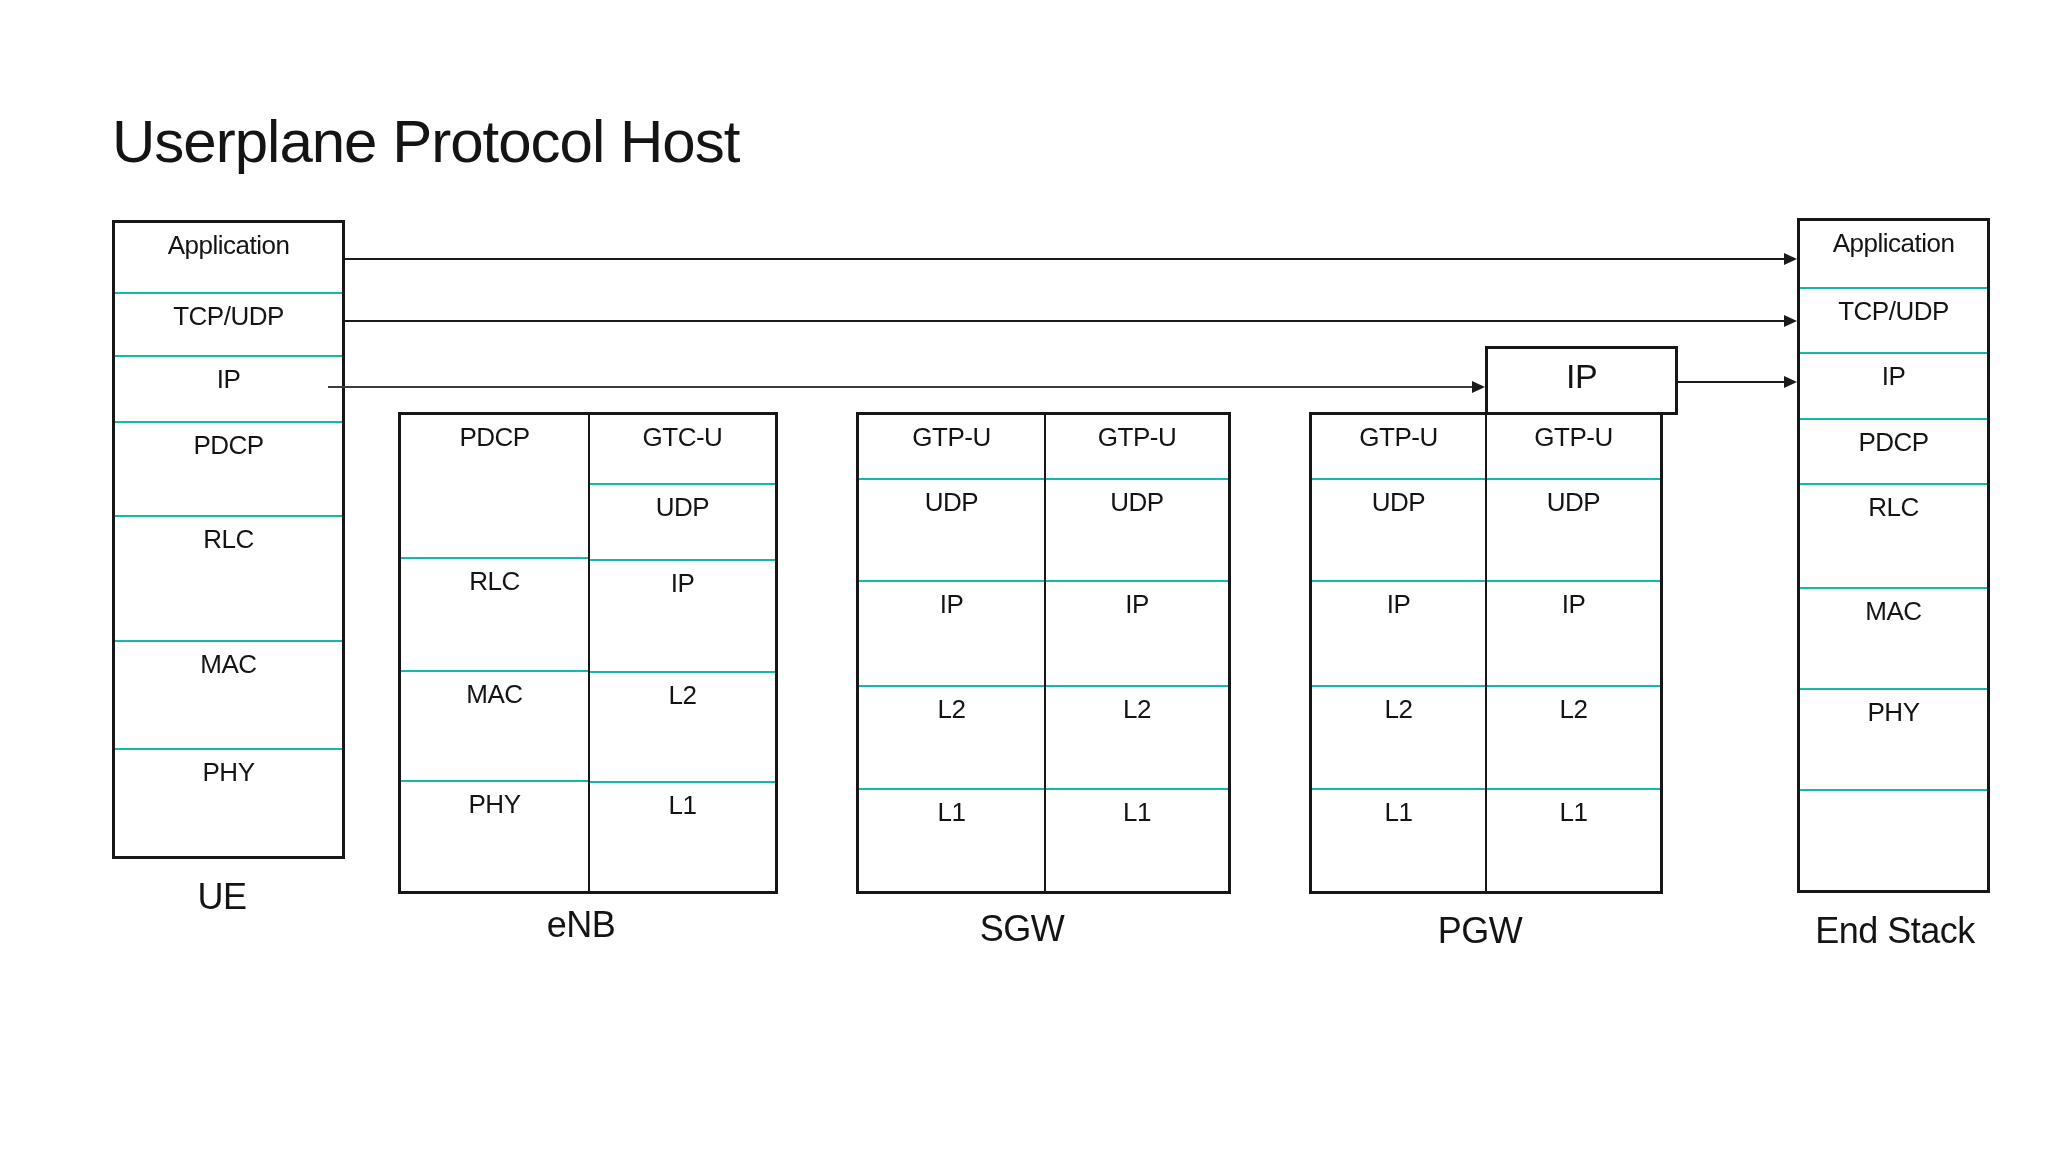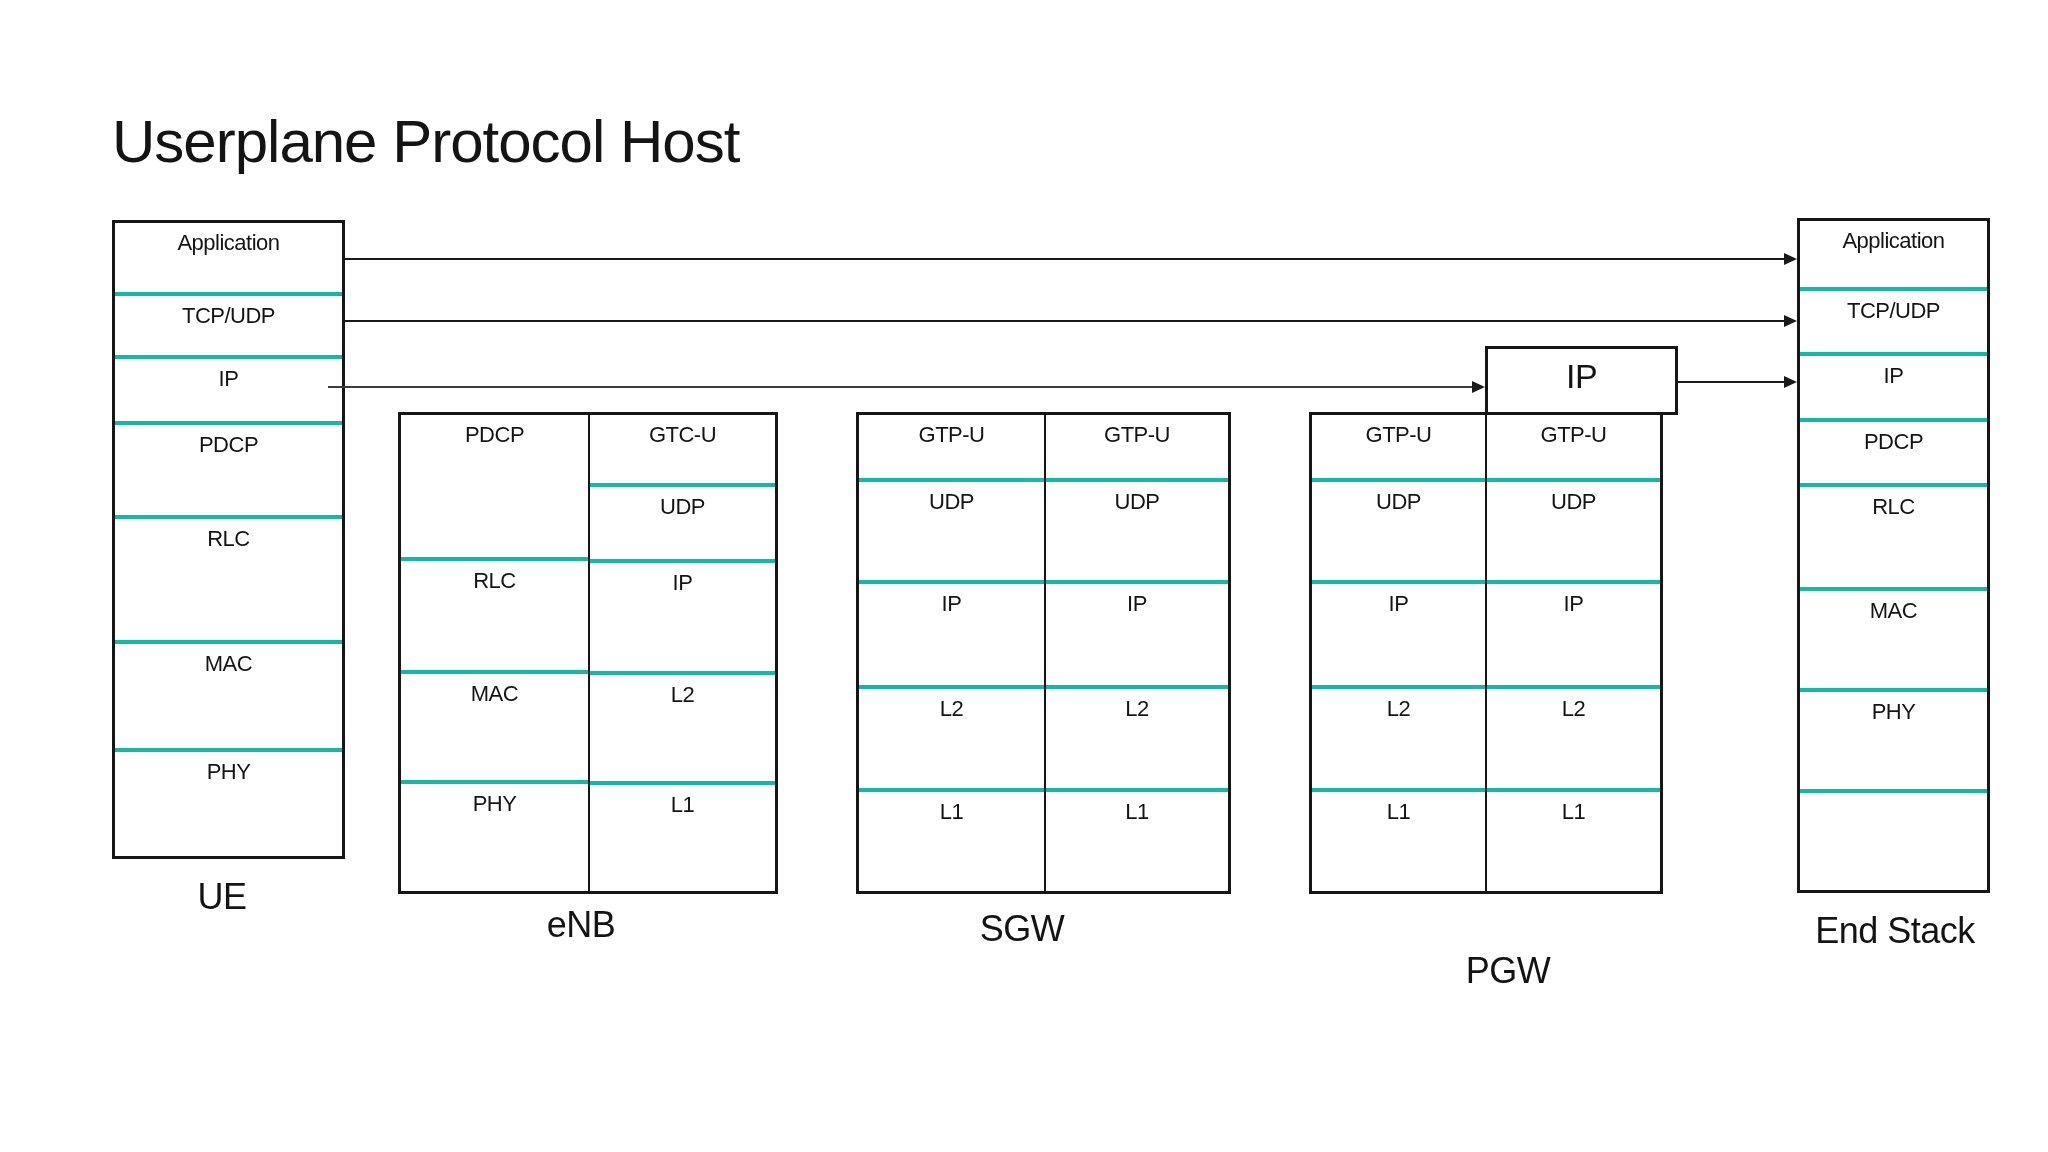--- a/index.html
+++ b/index.html
@@ -9,24 +9,24 @@
     font-family:"Liberation Sans","DejaVu Sans",sans-serif;color:#141414;
   }
   #title{
     position:absolute;left:112px;top:108px;font-size:60px;line-height:1.12;
     letter-spacing:-1px;color:#141414;white-space:nowrap;
   }
   .stack{position:absolute;border:3px solid #161616;background:#ffffff;display:flex;z-index:1;}
   .col{display:flex;flex-direction:column;}
   .col + .col{border-left:2px solid #161616;}
   .cell{
-    width:100%;text-align:center;padding-top:8px;font-size:22px;line-height:1.12;
+    width:100%;text-align:center;padding-top:8px;font-size:26px;line-height:1.12;
     letter-spacing:-0.5px;white-space:nowrap;overflow:hidden;
   }
-  .cell + .cell{border-top:4px solid #14b8a6;}
+  .cell + .cell{border-top:2px solid #14b8a6;}
   .topbox{
     position:absolute;border:3px solid #161616;background:#ffffff;z-index:3;
     text-align:center;padding-top:8px;font-size:34px;letter-spacing:-0.5px;
   }
   .nodelabel{
     position:absolute;transform:translate(-50%,-50%);font-size:36px;letter-spacing:-0.5px;
     color:#141414;white-space:nowrap;z-index:1;
   }
   .arrow{position:absolute;left:0;top:0;width:0;height:0;z-index:5;}
   .arrow-line{position:absolute;background:#1a1a1a;}
@@ -97,21 +97,21 @@
           <div class="cell" style="height: 105px;">L1</div>
         </div>
         <div class="col" style="width: 175px;">
           <div class="cell" style="height: 64px;">GTP-U</div>
           <div class="cell" style="height: 104px;">UDP</div>
           <div class="cell" style="height: 107px;">IP</div>
           <div class="cell" style="height: 104px;">L2</div>
           <div class="cell" style="height: 105px;">L1</div>
         </div>
       </div>
-      <div class="nodelabel" style="left: 1480px; top: 971px; margin-left: 28px;">PGW</div>
+      <div class="nodelabel" style="left: 1480px; top: 931px;">PGW</div>
       <div class="topbox" style="left: 1485px; top: 346px; width: 193px; height: 69px;">IP</div>
       <div class="stack" style="left: 1797px; top: 218px; width: 193px; height: 675px;">
         <div class="col" style="width: 187px;">
           <div class="cell" style="height: 67px;">Application</div>
           <div class="cell" style="height: 67px;">TCP/UDP</div>
           <div class="cell" style="height: 67px;">IP</div>
           <div class="cell" style="height: 66px;">PDCP</div>
           <div class="cell" style="height: 106px;">RLC</div>
           <div class="cell" style="height: 104px;">MAC</div>
           <div class="cell" style="height: 103px;">PHY</div>

